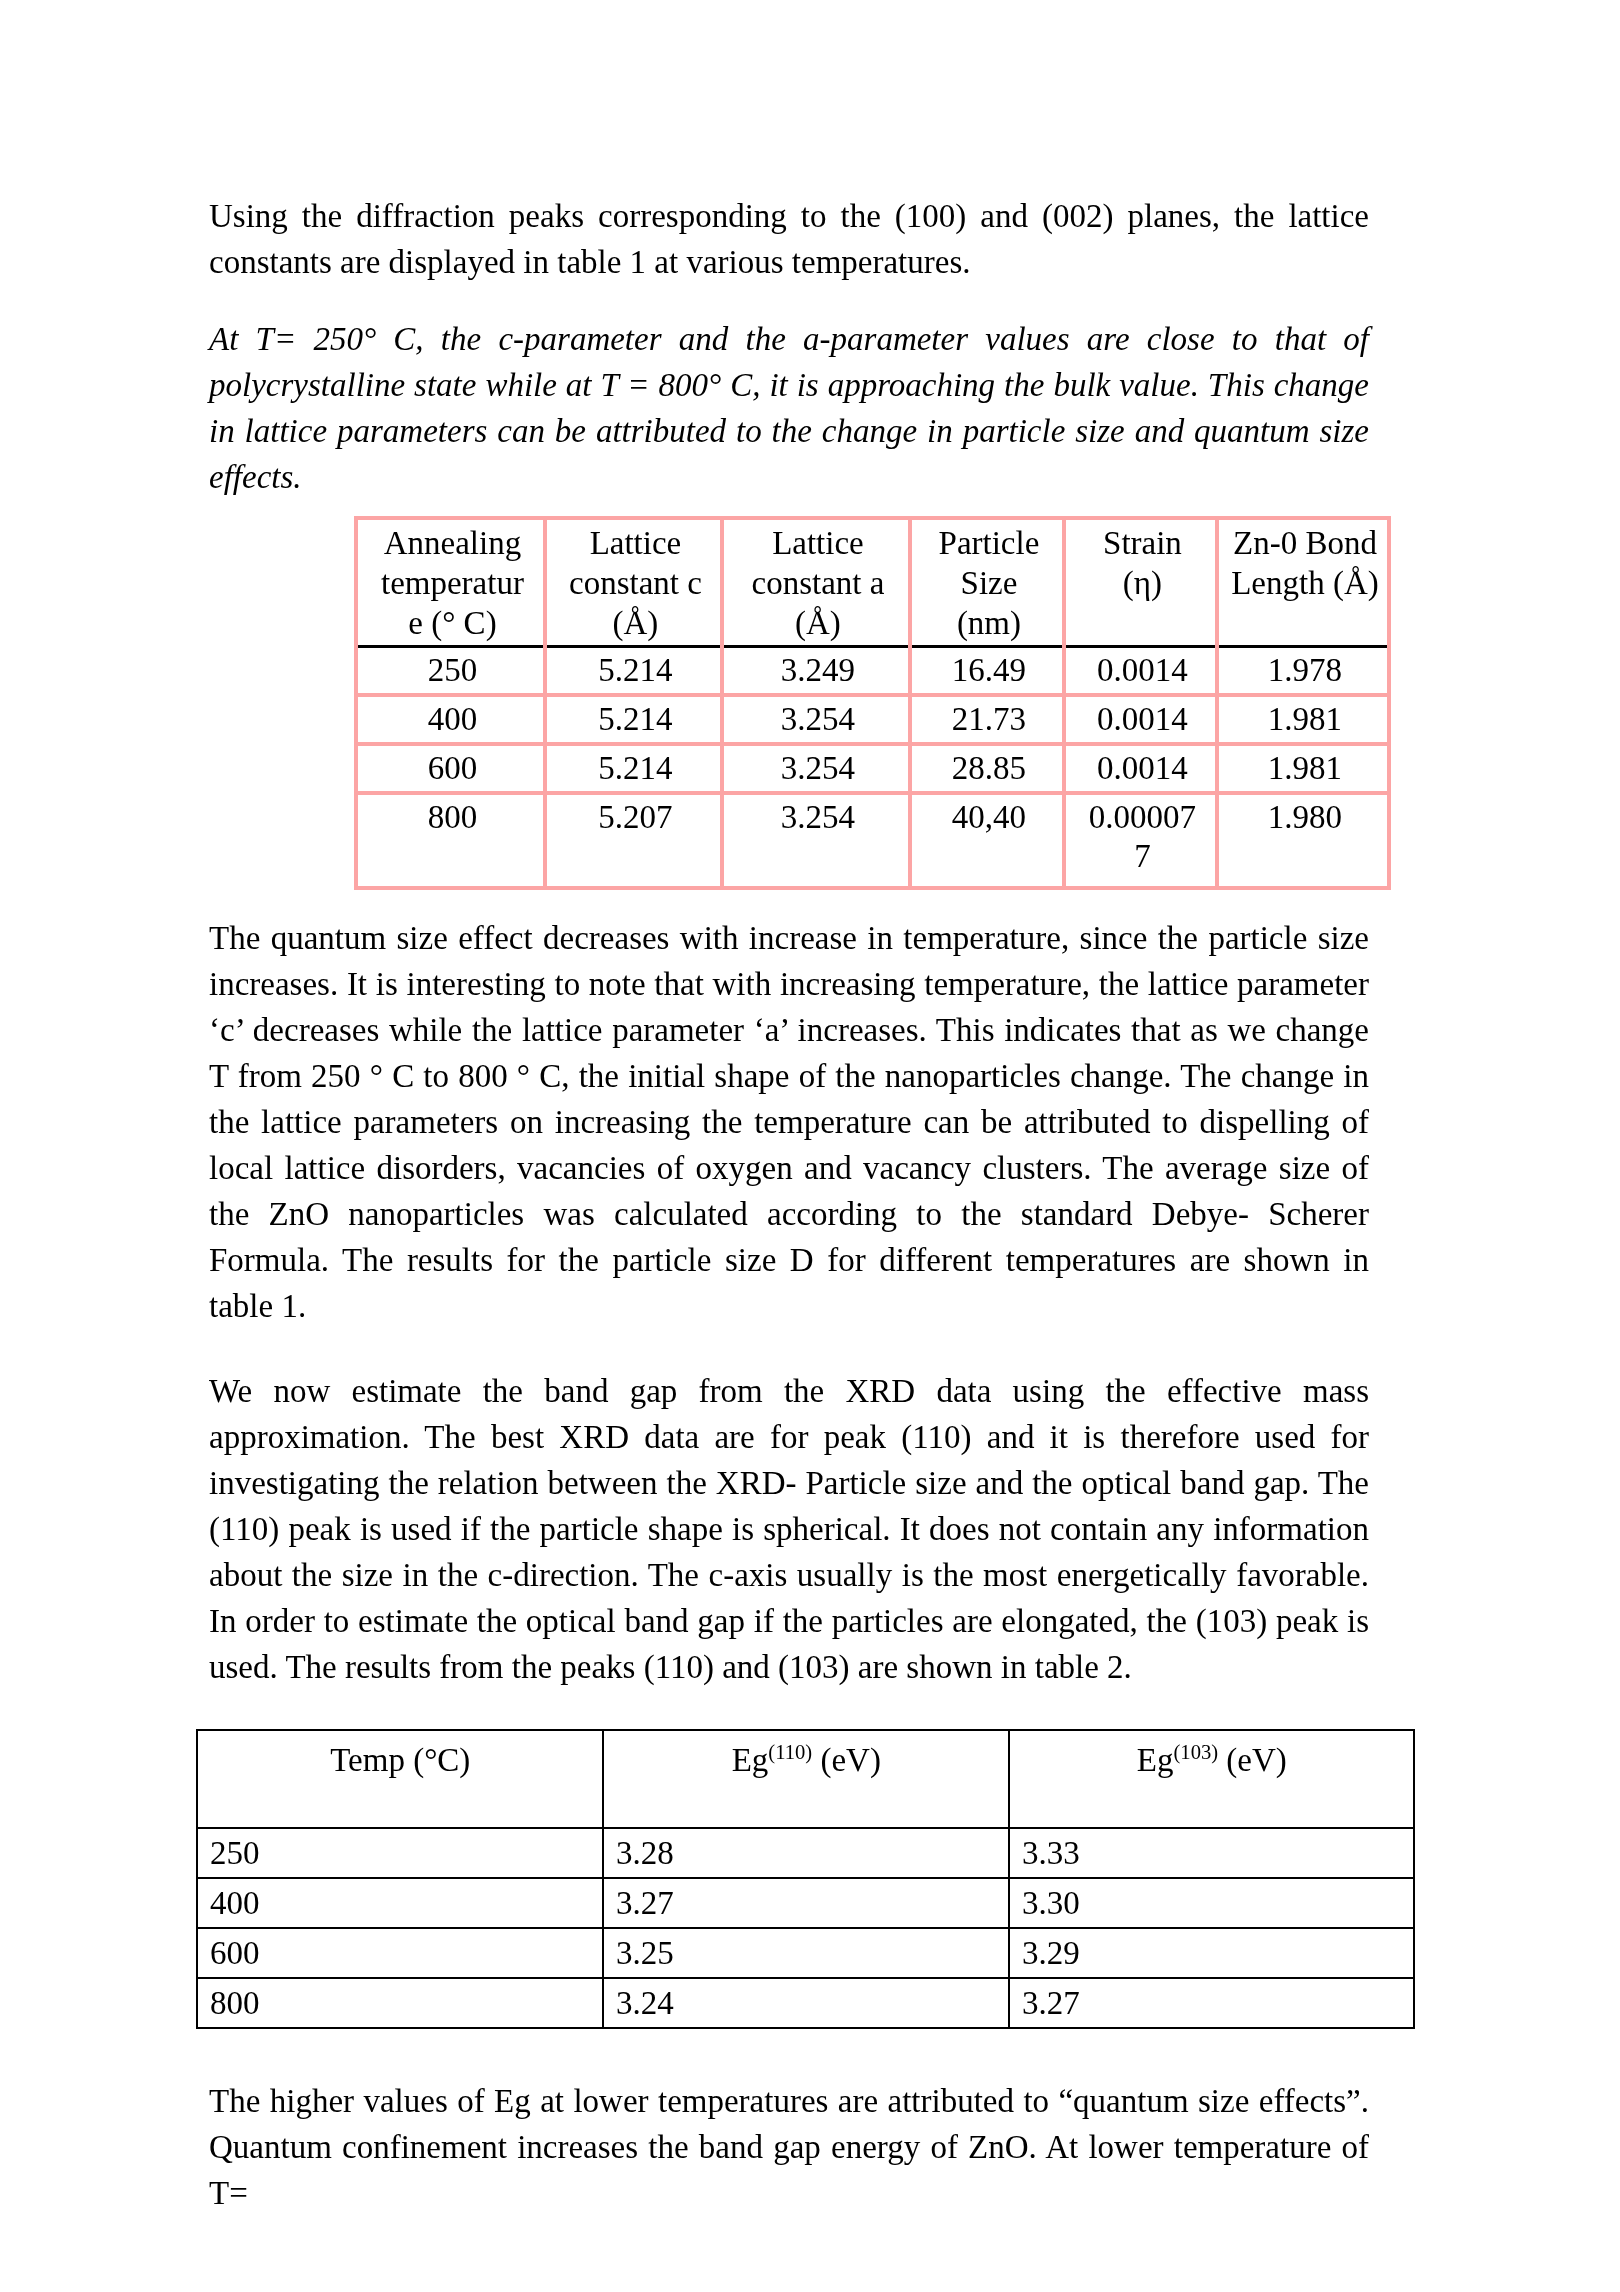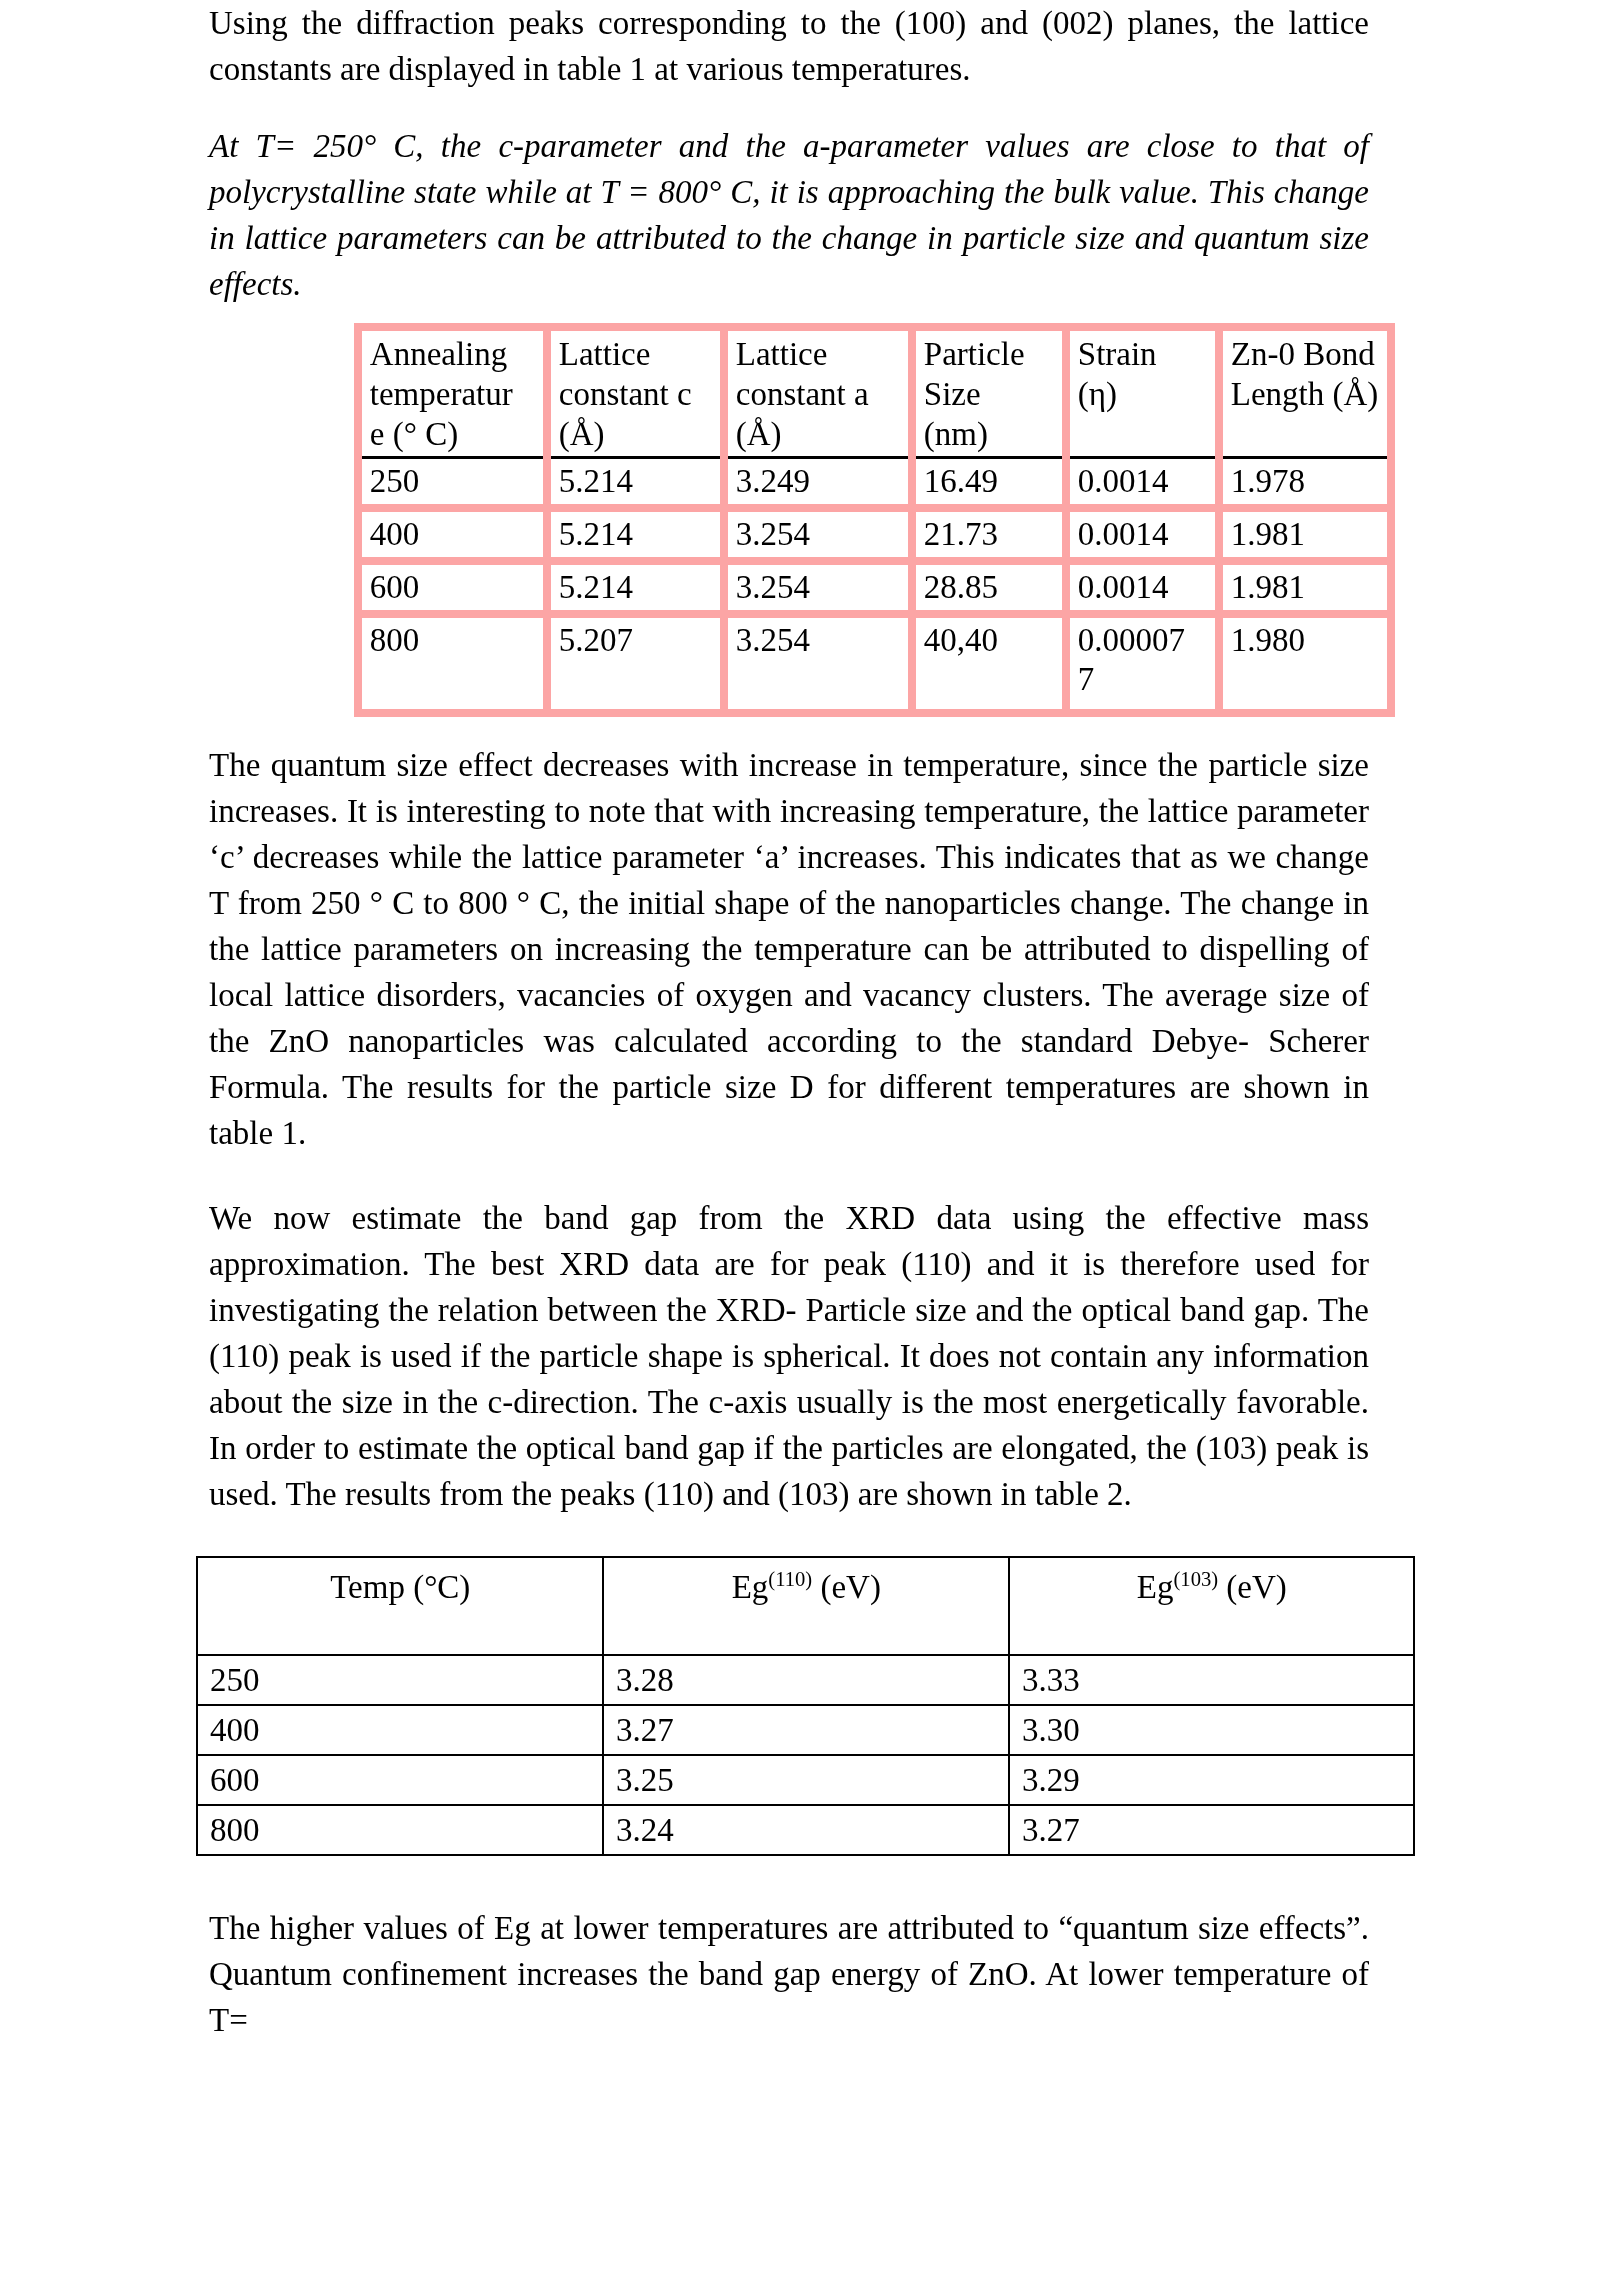--- a/index.html
+++ b/index.html
@@ -21,39 +21,39 @@
     left: 209px;
     top: 0;
     width: 1160px;
   }
   .body-text {
     font-size: 33px;
     line-height: 46px;
     text-align: justify;
     margin: 0;
   }
-  .p1 { }
+  .p1 { margin-top: 193px; }
   .p2 { margin-top: 31px; margin-bottom: 15.7px; font-style: italic; }
   .p3 { margin-top: 25.5px; }
   .p4 { margin-top: 39px; }
   .p5 { margin-top: 49px; }
 
   table { border-collapse: collapse; table-layout: fixed; }
 
   
   .t1 {
     margin-left: 145px;
     width: 1033px;
     border: 2.9px solid #000;
     font-size: 33px;
   }
   .t1 th, .t1 td {
-    border: 8px solid #fca5a5;
+    border: 4px solid #fca5a5;
     font-weight: normal;
-    text-align: left;
+    text-align: center;
     vertical-align: top;
     padding: 2.9px 3.9px 2.9px 7.8px;
     white-space: pre-line;
   }
   .t1 thead th {
     line-height: 40px;
     border-bottom: 3.9px solid #000;
   }
   .t1 tbody td {
     line-height: 39px;

